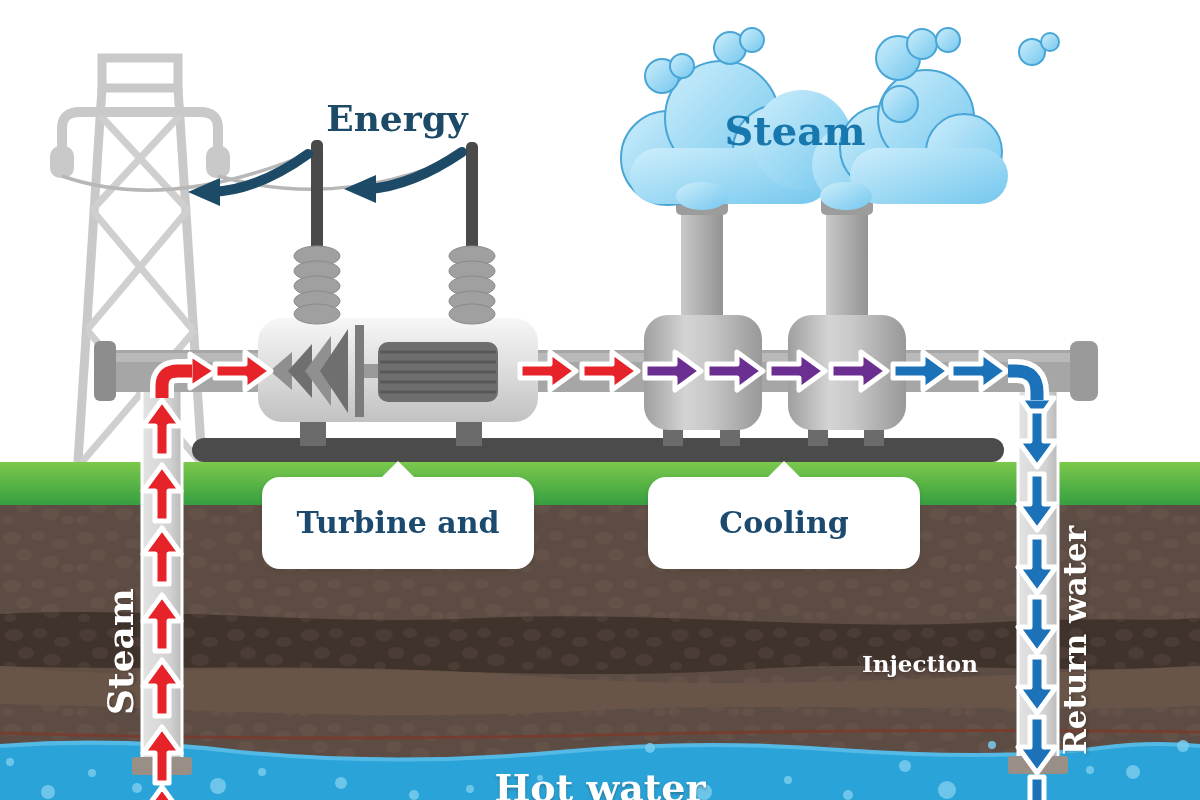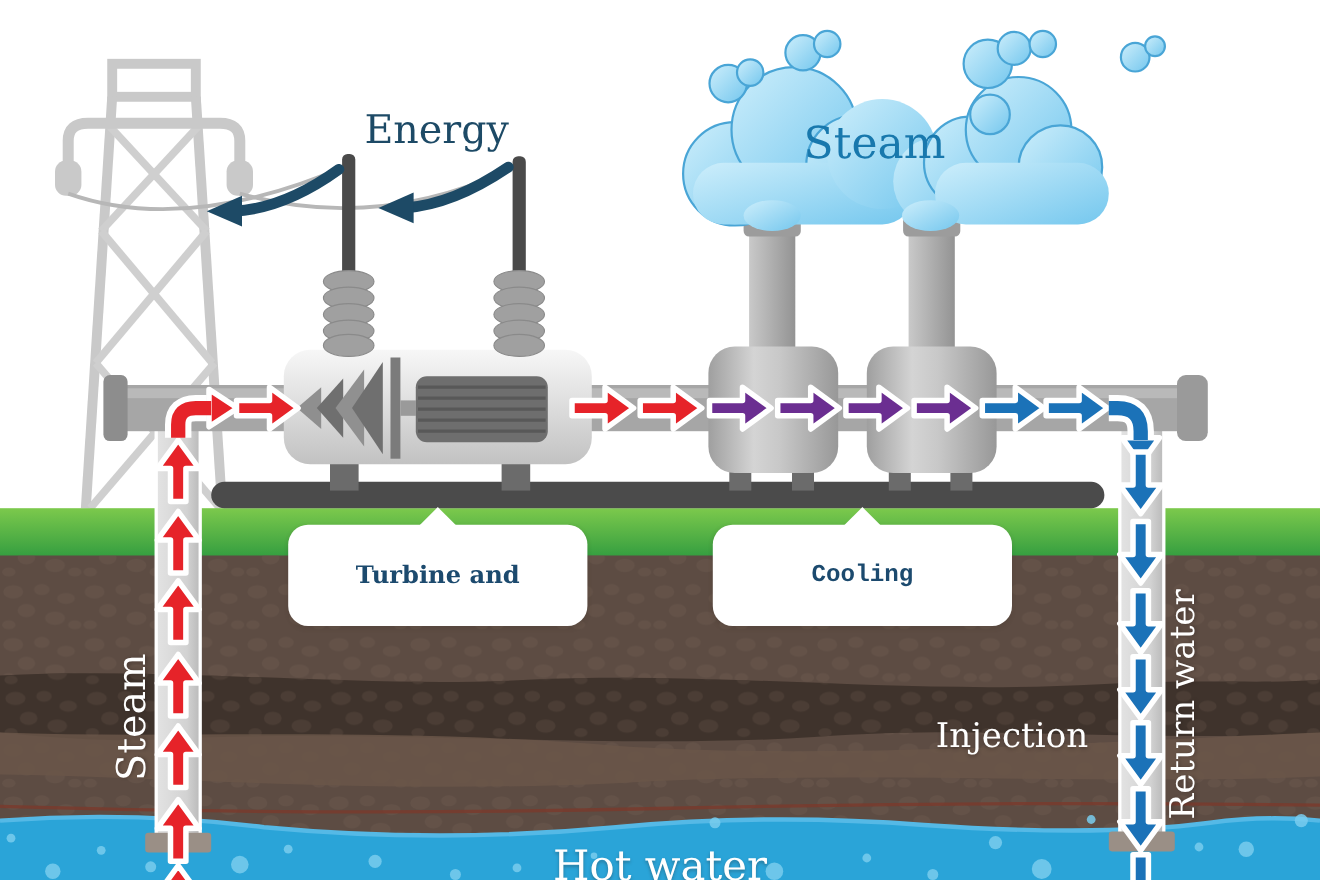--- a/index.html
+++ b/index.html
@@ -1,42 +1,42 @@
 <!DOCTYPE html>
 <html><head>
 <meta charset="utf-8">
 <style>
   html,body{margin:0;padding:0;background:#fff;}
   .scene{
     position:relative;width:1200px;height:800px;overflow:hidden;background:#ffffff;
     font-family:"DejaVu Serif","Liberation Serif",serif;
   }
   .scene svg{position:absolute;left:0;top:0;}
-  .lbl{position:absolute;font-weight:normal;line-height:1.15;}
+  .lbl{position:absolute;font-weight:bold;line-height:1.15;}
   .lbl-energy{left:322px;top:98px;width:150px;text-align:center;font-size:36px;color:#1d4a66;}
   .lbl-steam-cloud{left:715px;top:108px;width:160px;text-align:center;font-size:40px;color:#1878ad;}
   .lbl-white{color:#ffffff;text-shadow:0 2px 3px rgba(40,30,25,.35);}
   .vert{writing-mode:vertical-rl;transform:rotate(180deg);text-align:center;}
   .lbl-steam-pipe{left:100px;top:572px;width:46px;height:160px;font-size:36px;}
   .lbl-return-water{left:1058px;top:520px;width:46px;height:240px;font-size:31px;}
-  .lbl-injection{left:840px;top:650px;width:160px;text-align:center;font-size:31px;line-height:1.25;}
+  .lbl-injection{left:840px;top:650px;width:160px;text-align:center;font-size:23px;line-height:1.25;}
   .lbl-hot-water{left:450px;top:766px;width:300px;text-align:center;font-size:38px;}
   .bubble{
     position:absolute;background:#ffffff;border-radius:18px;width:272px;height:92px;
     display:flex;flex-direction:column;align-items:center;justify-content:center;
-    color:#1c4a6e;font-weight:bold;font-size:22px;line-height:1.22;
+    color:#1c4a6e;font-weight:bold;font-size:30px;line-height:1.22;
     box-shadow:0 2px 4px rgba(60,50,40,.18);
   }
   .bubble .ptr{
     position:absolute;top:-16px;left:50%;margin-left:-17px;width:0;height:0;
     border-left:17px solid transparent;border-right:17px solid transparent;
     border-bottom:17px solid #ffffff;
   }
   .bubble-turbine{left:262px;top:477px;}
-  .bubble-cooling{left:648px;top:477px;font-family:Liberation Mono, monospace;}
+  .bubble-cooling{left:648px;top:477px;}
 </style>
 </head>
 <body>
 
 <div class="scene">
 
 <svg width="1200" height="800" viewBox="0 0 1200 800">
   <defs>
     <linearGradient id="gGrass" x1="0" y1="0" x2="0" y2="1">
       <stop offset="0" stop-color="#7cc94c"></stop>

